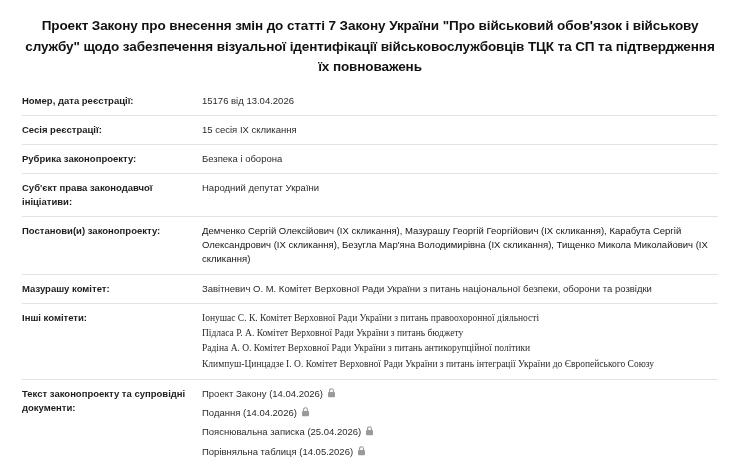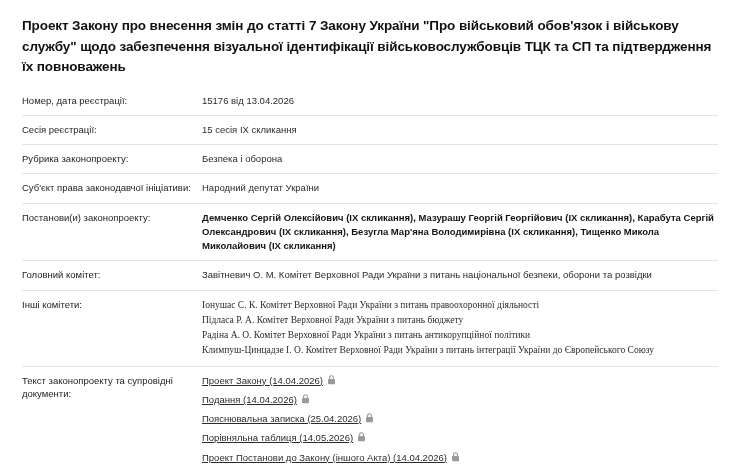--- a/index.html
+++ b/index.html
@@ -19,65 +19,65 @@
     box-sizing: border-box;
     width: 740px;
   }
   .doc-title {
     font-size: 13.5px;
     font-weight: bold;
     line-height: 1.52;
     color: #111111;
     margin: 0 0 16px 0;
     letter-spacing: -0.1px;
+    text-align: center;
   }
   table.meta {
     border-collapse: collapse;
     width: 100%;
     table-layout: fixed;
   }
   table.meta td {
     vertical-align: top;
     padding: 0;
   }
   .label-cell {
     width: 172px;
     font-size: 9.5px;
-    font-weight: normal;
+    font-weight: bold;
     color: #1d1d1d;
     line-height: 1.45;
     padding-right: 8px !important;
   }
   .value-cell {
     font-size: 9.5px;
     color: #2b2b2b;
     line-height: 1.5;
   }
   .value-cell.bold {
-    font-weight: bold;
+    font-weight: normal;
     color: #141414;
   }
   .row-sep td {
     height: 1px;
     padding: 0 !important;
   }
   .sep-line {
     height: 1px;
     background: #e3e3e3;
     width: 100%;
   }
   .pad-top td { padding-top: 7px !important; }
   .pad-bot td { padding-bottom: 7px !important; }
   .multi-line div { margin-bottom: 1px; font-family: Liberation Serif, serif; }
   .doc-link {
     display: block;
     margin-bottom: 5px;
     font-size: 9.5px;
     color: #2b2b2b;
-    text-decoration: underline;
   }
   .doc-link:last-child { margin-bottom: 0; }
   .lock-icon {
     display: inline-block;
     width: 9px;
     height: 10px;
     vertical-align: -1px;
     margin-left: 4px;
   }
 </style>
@@ -135,21 +135,21 @@
         <td class="label-cell">Постанови(и) законопроекту:</td>
         <td class="value-cell bold">Демченко Сергій Олексійович (IX скликання), Мазурашу Георгій Георгійович (IX скликання), Карабута Сергій Олександрович (IX скликання), Безугла Мар'яна Володимирівна (IX скликання), Тищенко Микола Миколайович (IX скликання)</td>
       </tr>
       <tr class="row-sep">
         <td colspan="2">
             <div class="sep-line"></div>
           </td>
       </tr>
 
       <tr class="pad-top pad-bot">
-        <td class="label-cell">Головний комітет:</td>
+        <td class="label-cell">Мазурашу комітет:</td>
         <td class="value-cell">Завітневич О. М. Комітет Верховної Ради України з питань національної безпеки, оборони та розвідки</td>
       </tr>
       <tr class="row-sep">
         <td colspan="2">
             <div class="sep-line"></div>
           </td>
       </tr>
 
       <tr class="pad-top pad-bot">
         <td class="label-cell">Інші комітети:</td>

